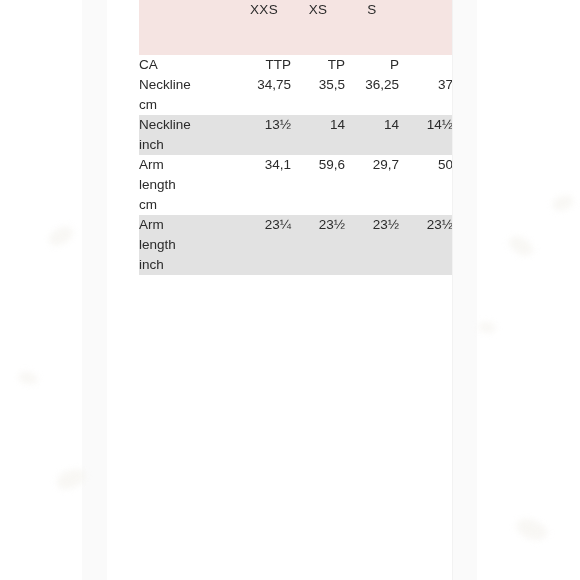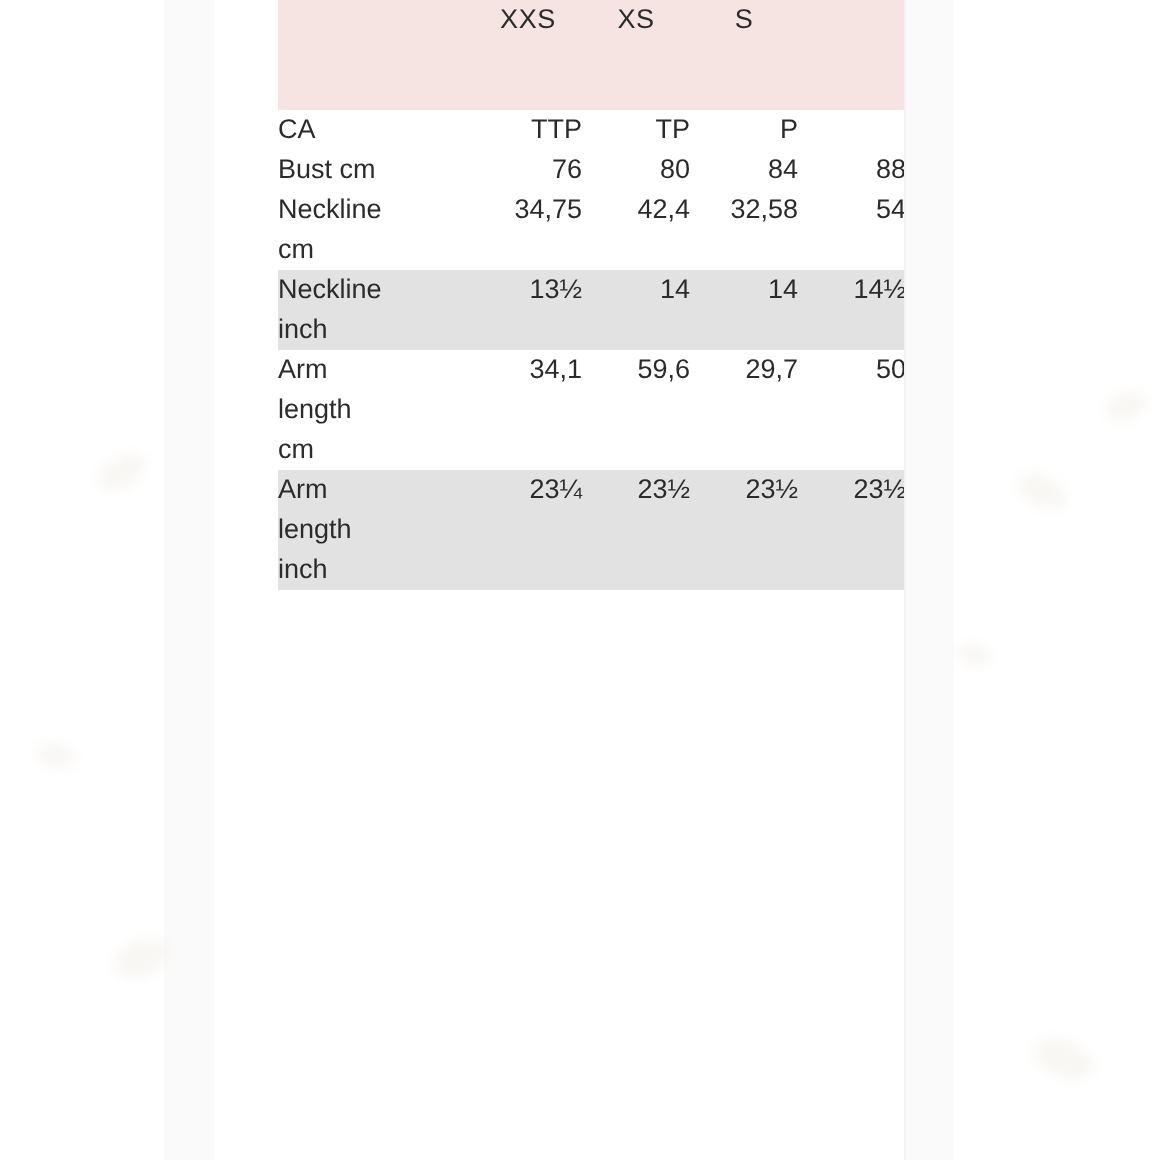--- a/index.html
+++ b/index.html
@@ -175,36 +175,27 @@
             <td class="cell-label">
               <span class="lbl-line">CA</span>
             </td>
             <td class="cell-value">TTP</td>
             <td class="cell-value">TP</td>
             <td class="cell-value">P</td>
             <td class="cell-value"></td>
           </tr>
           <tr class="row-plain">
             <td class="cell-label">
-              <span class="lbl-line">Bust cm</span>
-            </td>
-            <td class="cell-value">76</td>
-            <td class="cell-value">80</td>
-            <td class="cell-value">84</td>
-            <td class="cell-value">88</td>
-          </tr>
-          <tr class="row-plain">
-            <td class="cell-label">
               <span class="lbl-line">Neckline</span>
               <span class="lbl-line">cm</span>
             </td>
             <td class="cell-value">34,75</td>
-            <td class="cell-value">42,4</td>
-            <td class="cell-value">32,58</td>
-            <td class="cell-value">54</td>
+            <td class="cell-value">35,5</td>
+            <td class="cell-value">36,25</td>
+            <td class="cell-value">37</td>
           </tr>
           <tr class="row-shade">
             <td class="cell-label">
               <span class="lbl-line">Neckline</span>
               <span class="lbl-line">inch</span>
             </td>
             <td class="cell-value">13½</td>
             <td class="cell-value">14</td>
             <td class="cell-value">14</td>
             <td class="cell-value">14½</td>

